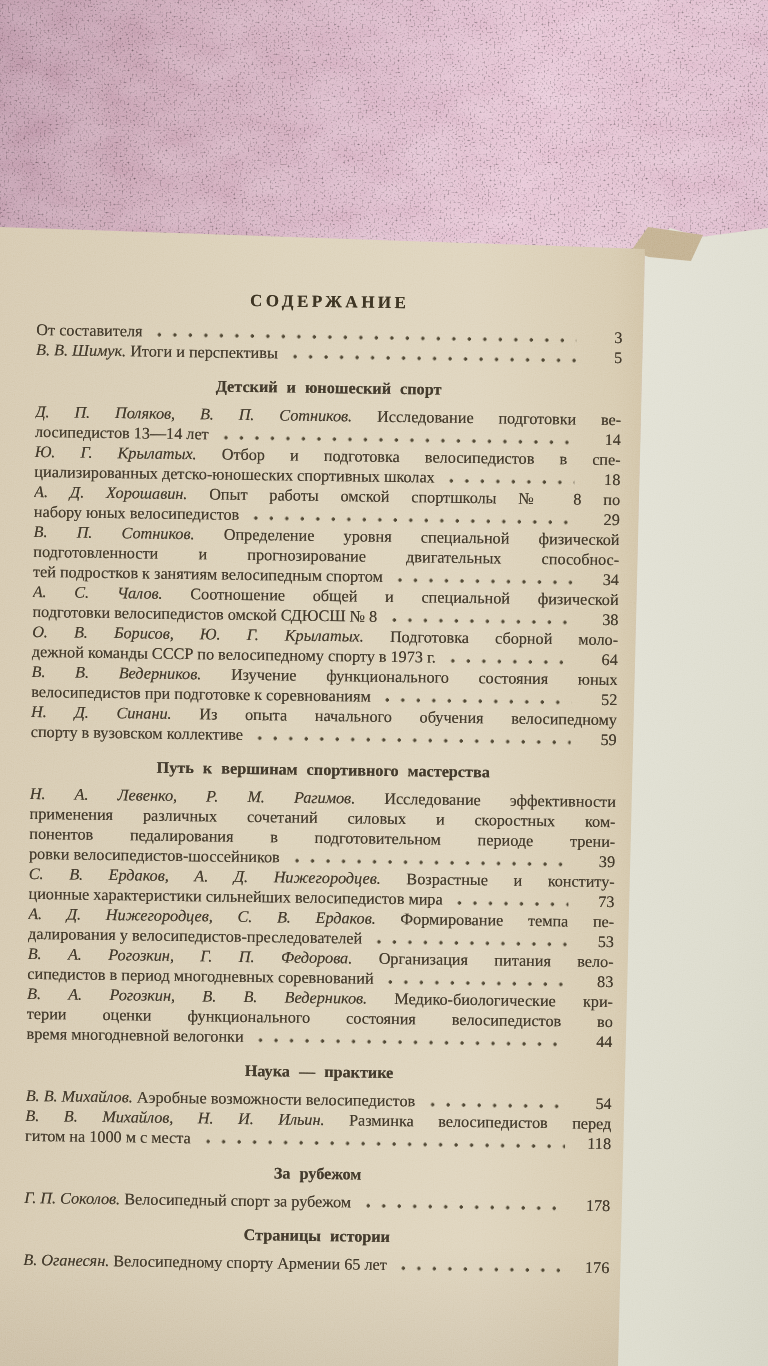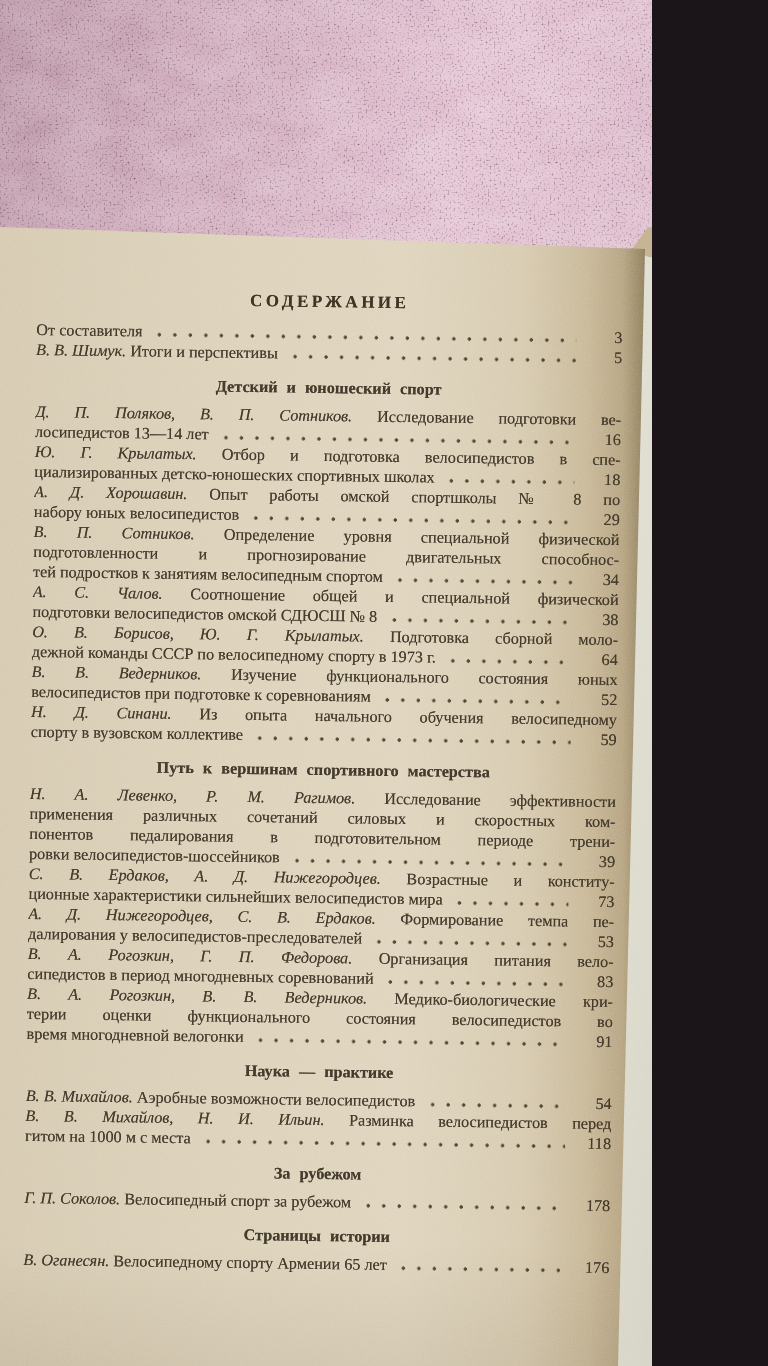--- a/index.html
+++ b/index.html
@@ -1,17 +1,17 @@
 <!DOCTYPE html>
 <html><head>
 <meta charset="utf-8">
 <style>
   html,body{margin:0;padding:0;background:#1b1418;}
   .photo{
-    position:relative;width:652px;height:1366px;overflow:hidden;
+    position:relative;width:768px;height:1366px;overflow:hidden;
     background:#eab308;
     font-family:"Liberation Serif","DejaVu Serif",serif;
   }
   
   .fabric{
     position:absolute;inset:0;isolation:isolate;
     background:linear-gradient(105deg,#5c4650 0%,#68525c 22%,#74606a 50%,#6e5963 78%,#634d57 100%);
   }
   .fabric svg{position:absolute;inset:0;width:100%;height:100%;}
   .fabric .speckle{mix-blend-mode:overlay;opacity:.95;filter:contrast(2.1) brightness(1.04);}
@@ -116,21 +116,21 @@
             <span class="leader"></span>
             <span class="pnum">5</span>
           </div>
         </div>
         <div class="heading">Детский и юношеский спорт</div>
         <div class="entry">
           <div class="line just"><span class="txt"><i>Д. П. Поляков, В. П. Сотников.</i><span> Исследование подготовки ве-</span></span></div>
           <div class="line last">
             <span class="txt"><span>лосипедистов 13—14 лет</span></span>
             <span class="leader"></span>
-            <span class="pnum">16</span>
+            <span class="pnum">14</span>
           </div>
         </div>
         <div class="entry">
           <div class="line just"><span class="txt"><i>Ю. Г. Крылатых.</i><span> Отбор и подготовка велосипедистов в спе-</span></span></div>
           <div class="line last">
             <span class="txt"><span>циализированных детско-юношеских спортивных школах</span></span>
             <span class="leader"></span>
             <span class="pnum">18</span>
           </div>
         </div>
@@ -217,21 +217,21 @@
             <span class="leader"></span>
             <span class="pnum">83</span>
           </div>
         </div>
         <div class="entry">
           <div class="line just"><span class="txt"><i>В. А. Рогозкин, В. В. Ведерников.</i><span> Медико-биологические кри-</span></span></div>
           <div class="line just"><span class="txt"><span>терии оценки функционального состояния велосипедистов во</span></span></div>
           <div class="line last">
             <span class="txt"><span>время многодневной велогонки</span></span>
             <span class="leader"></span>
-            <span class="pnum">91</span>
+            <span class="pnum">44</span>
           </div>
         </div>
         <div class="heading">Наука — практике</div>
         <div class="entry">
           <div class="line last">
             <span class="txt"><i>В. В. Михайлов.</i><span> Аэробные возможности велосипедистов</span></span>
             <span class="leader"></span>
             <span class="pnum">54</span>
           </div>
         </div>

